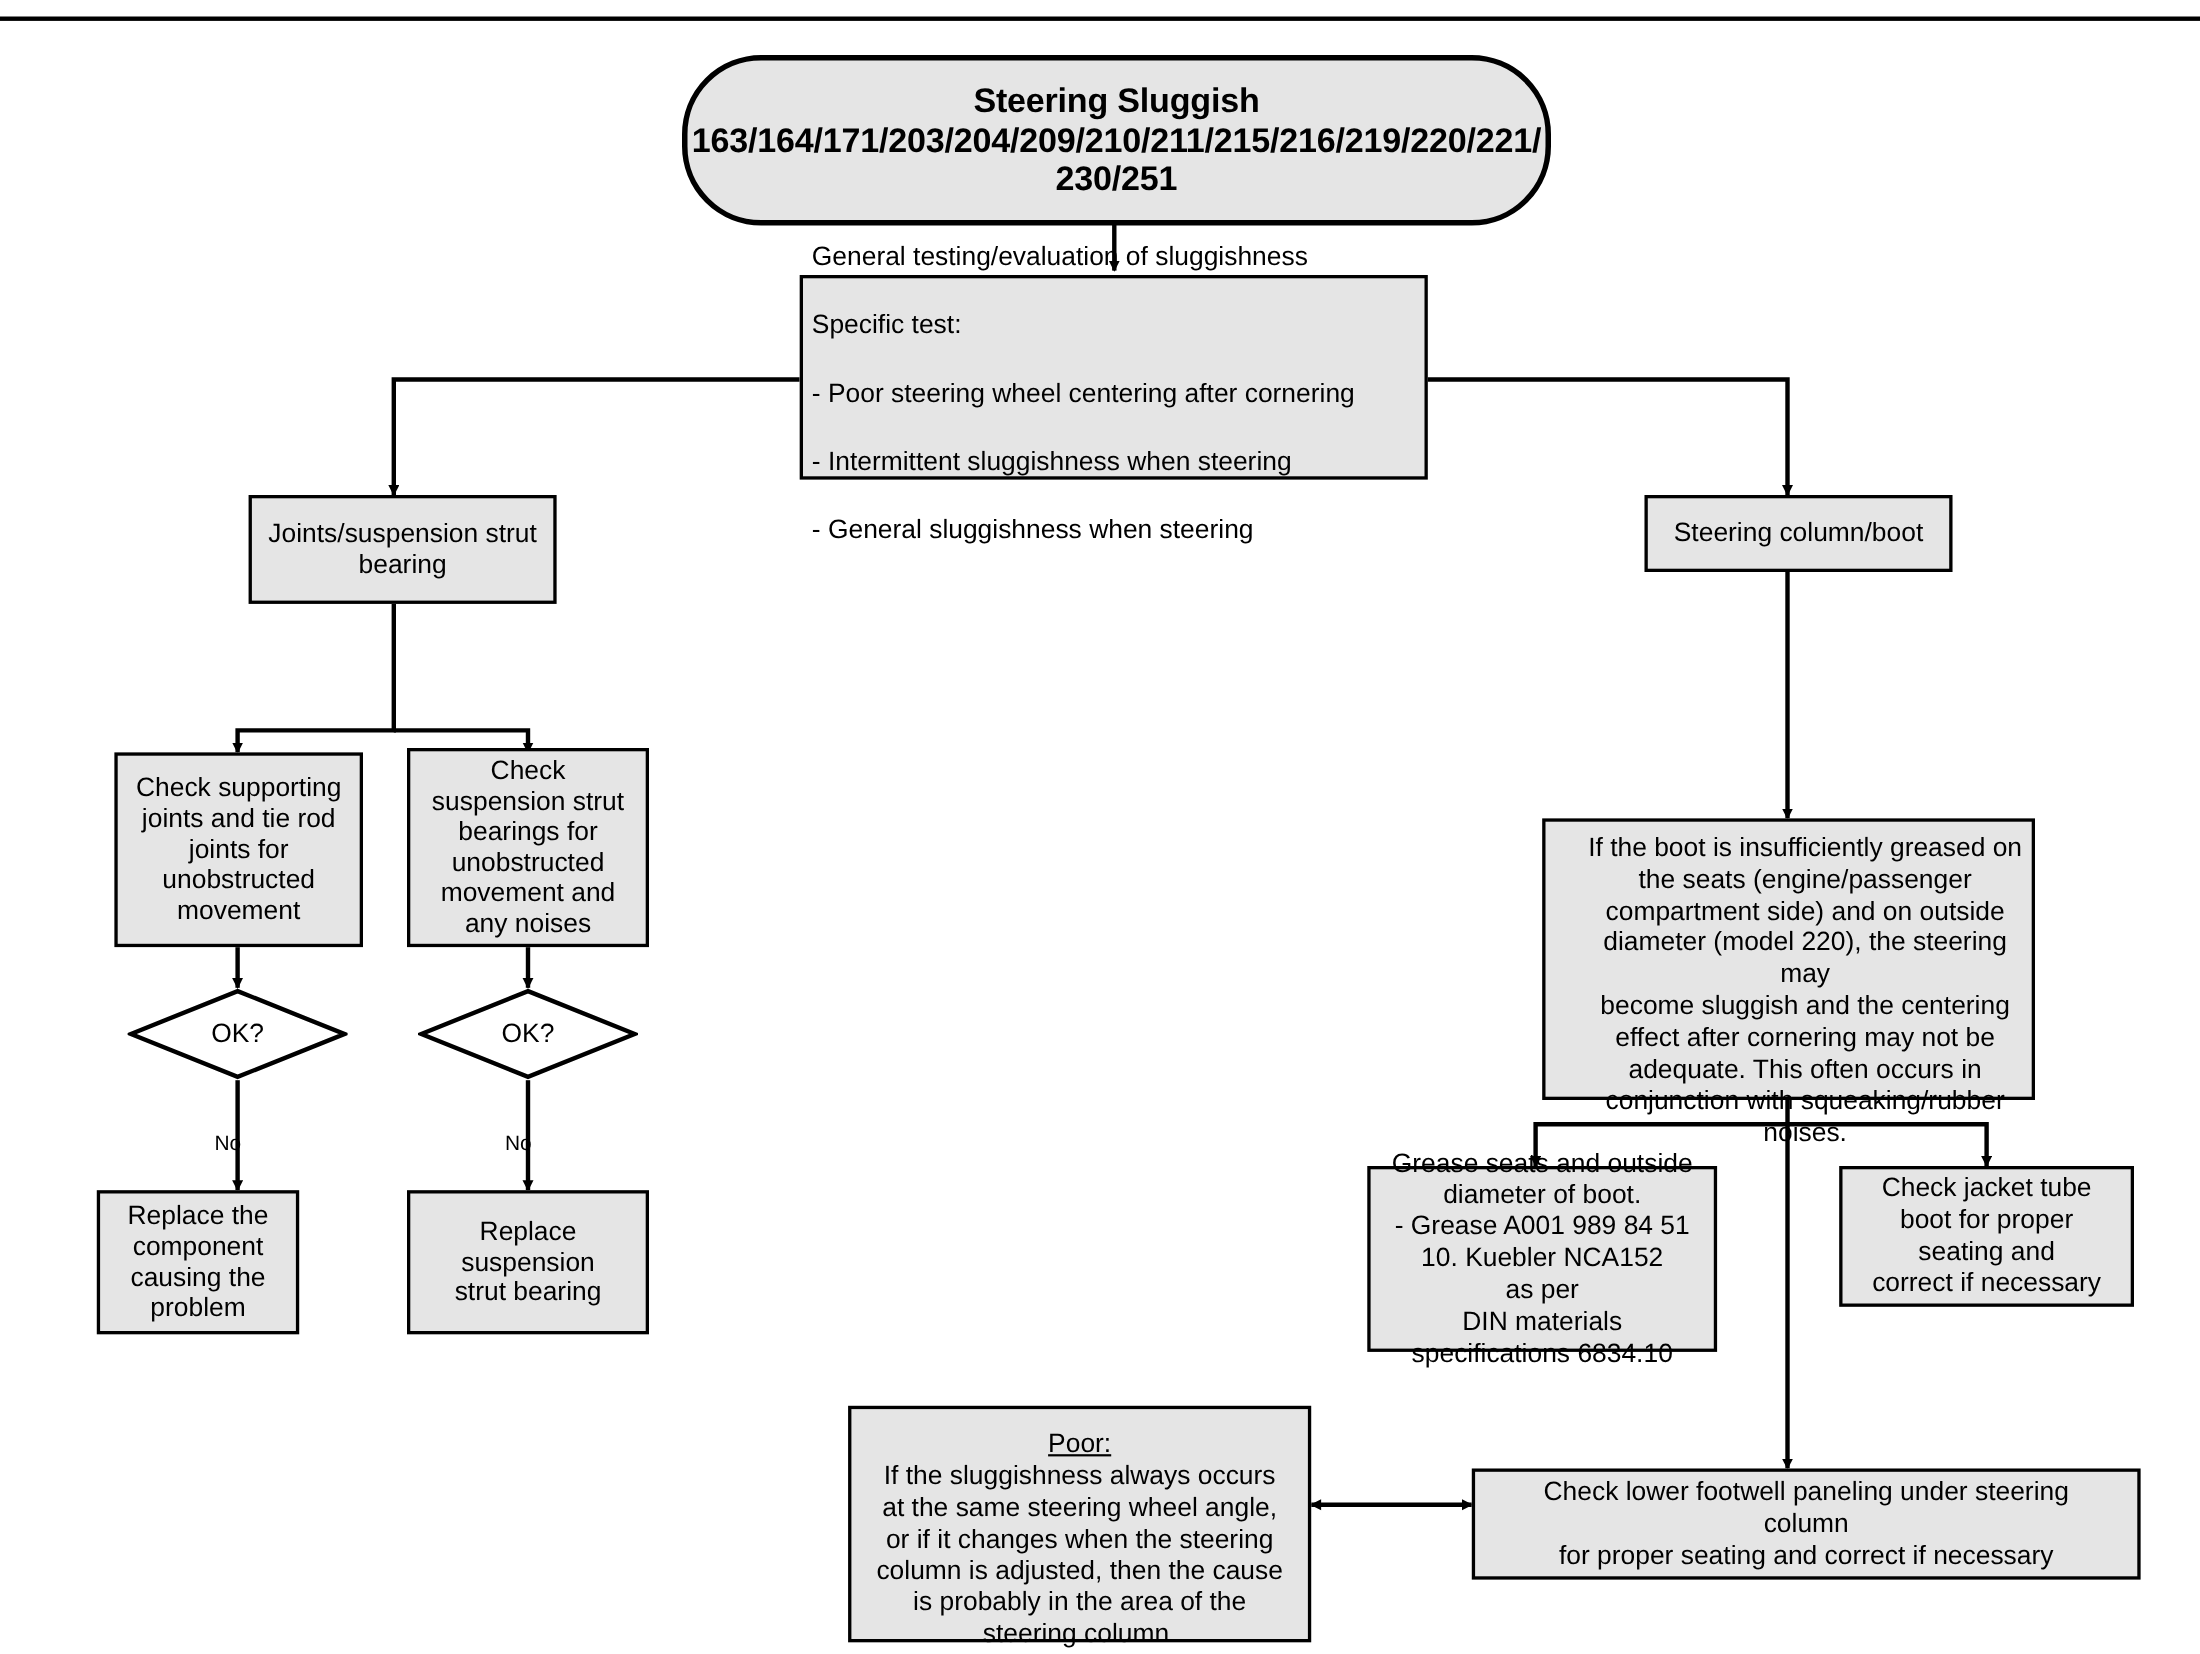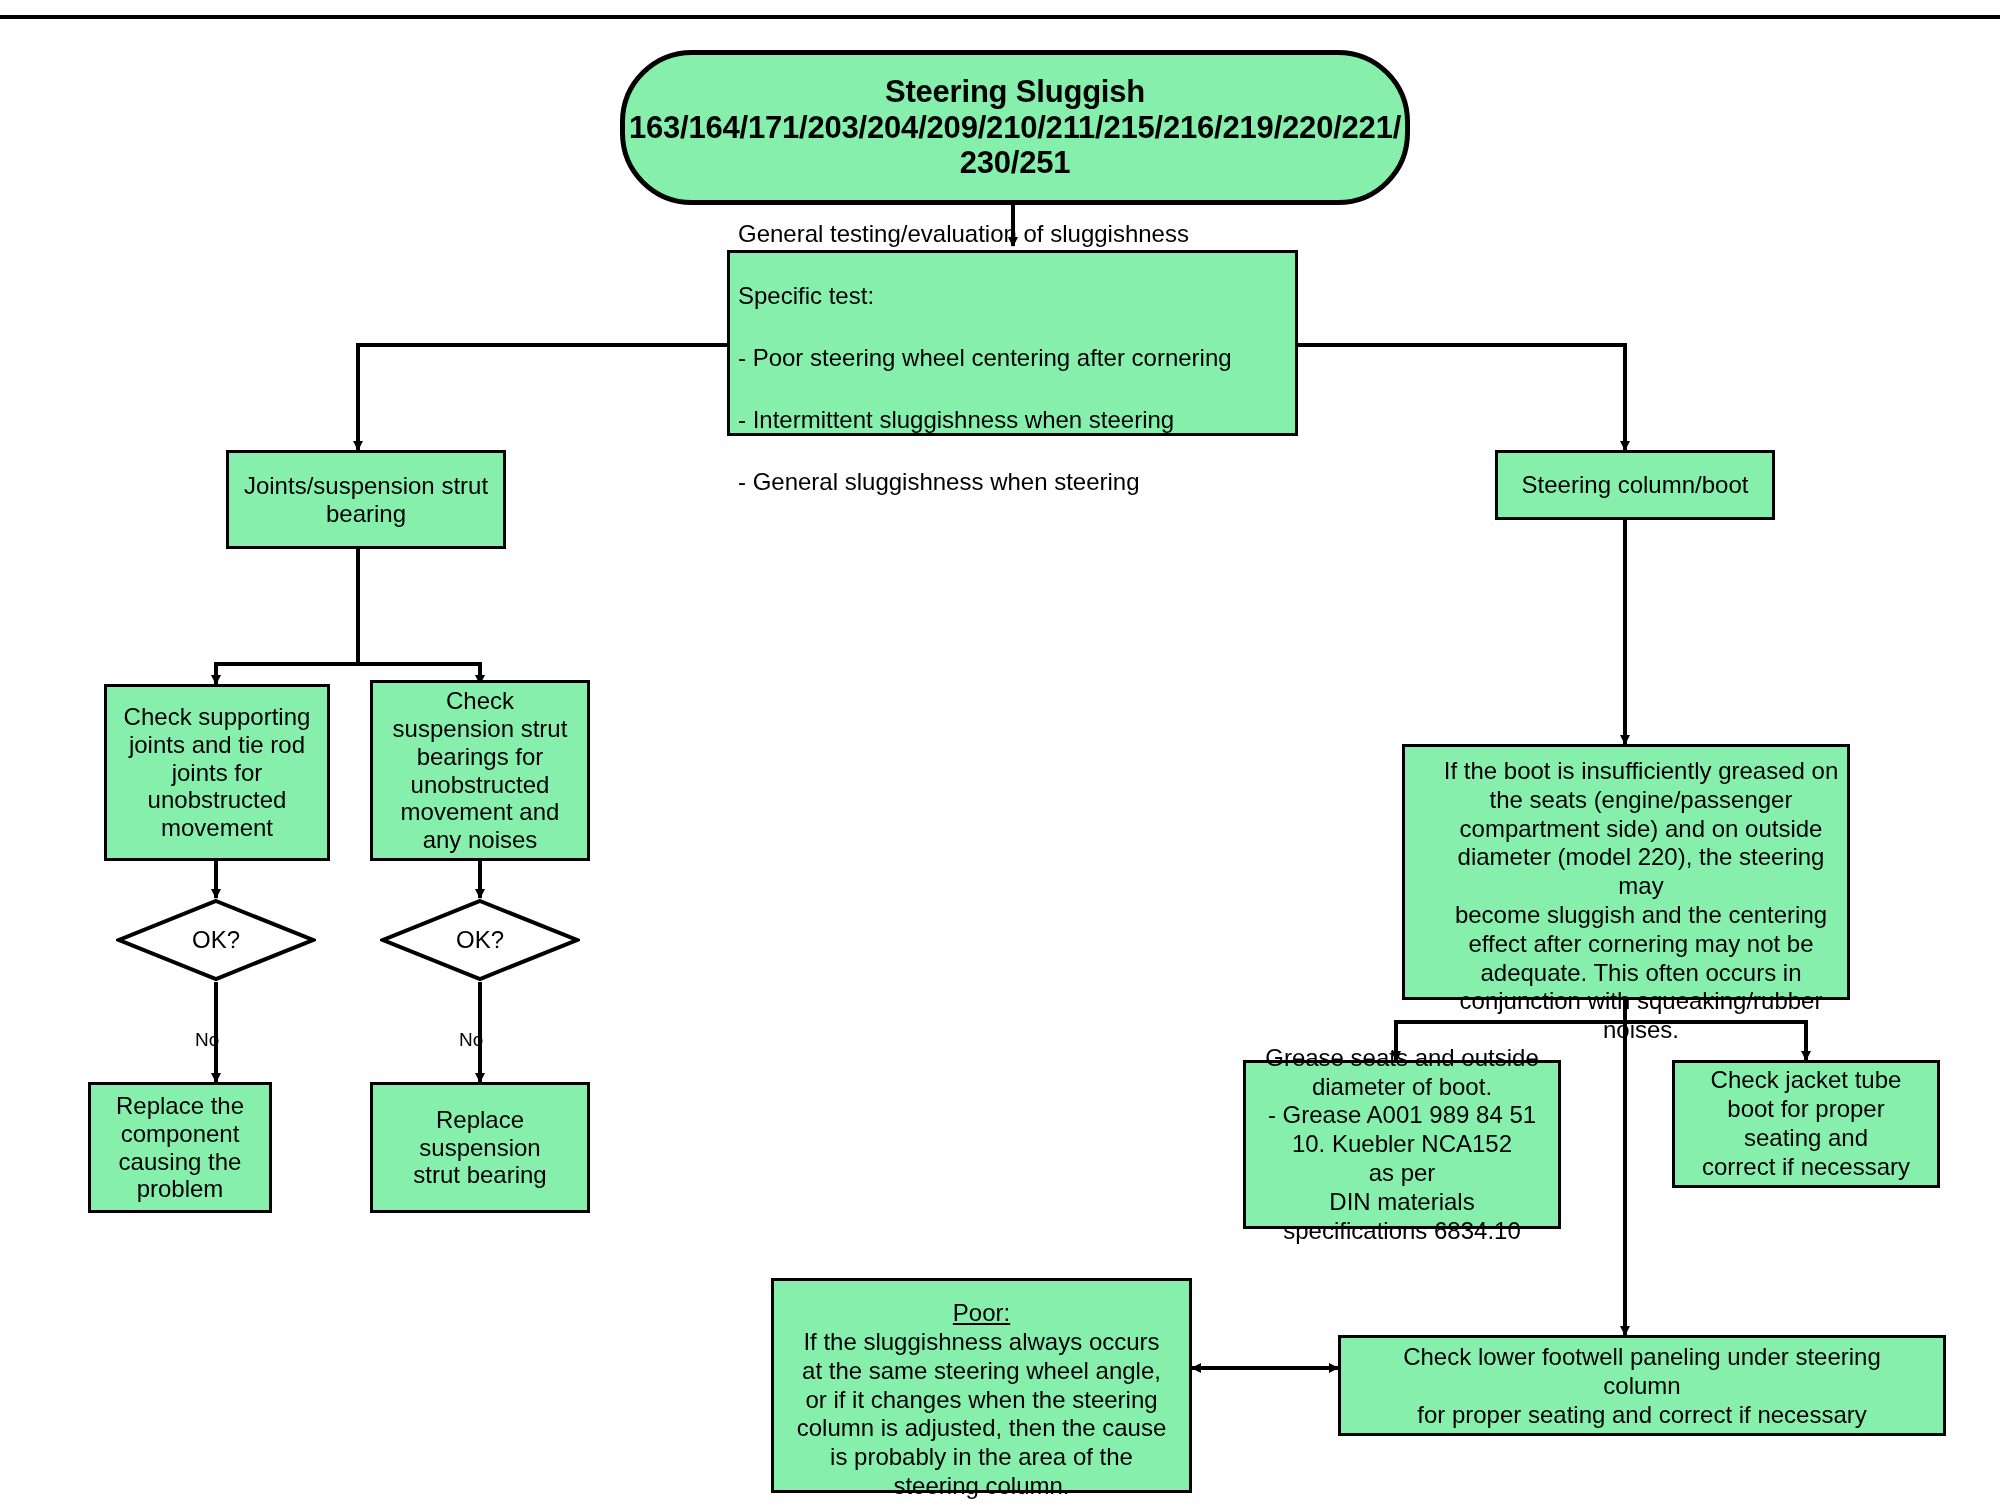--- a/index.html
+++ b/index.html
@@ -15,21 +15,21 @@
   .page-rule{position:absolute;left:0;top:15px;width:2000px;height:4px;background:#000;}
 
   
   #wires{position:absolute;left:0;top:0;width:2000px;height:1504px;}
 
   
   .node{
     position:absolute;
     box-sizing:border-box;
     border:3px solid #000;
-    background:#86efac;
+    background:#e5e5e5;
     display:flex;
     align-items:center;
     justify-content:center;
     text-align:center;
     line-height:1.16;
     z-index:3;
   }
   .node .txt{white-space:pre-line;display:block;width:100%;padding:0 4px;}
 
   

